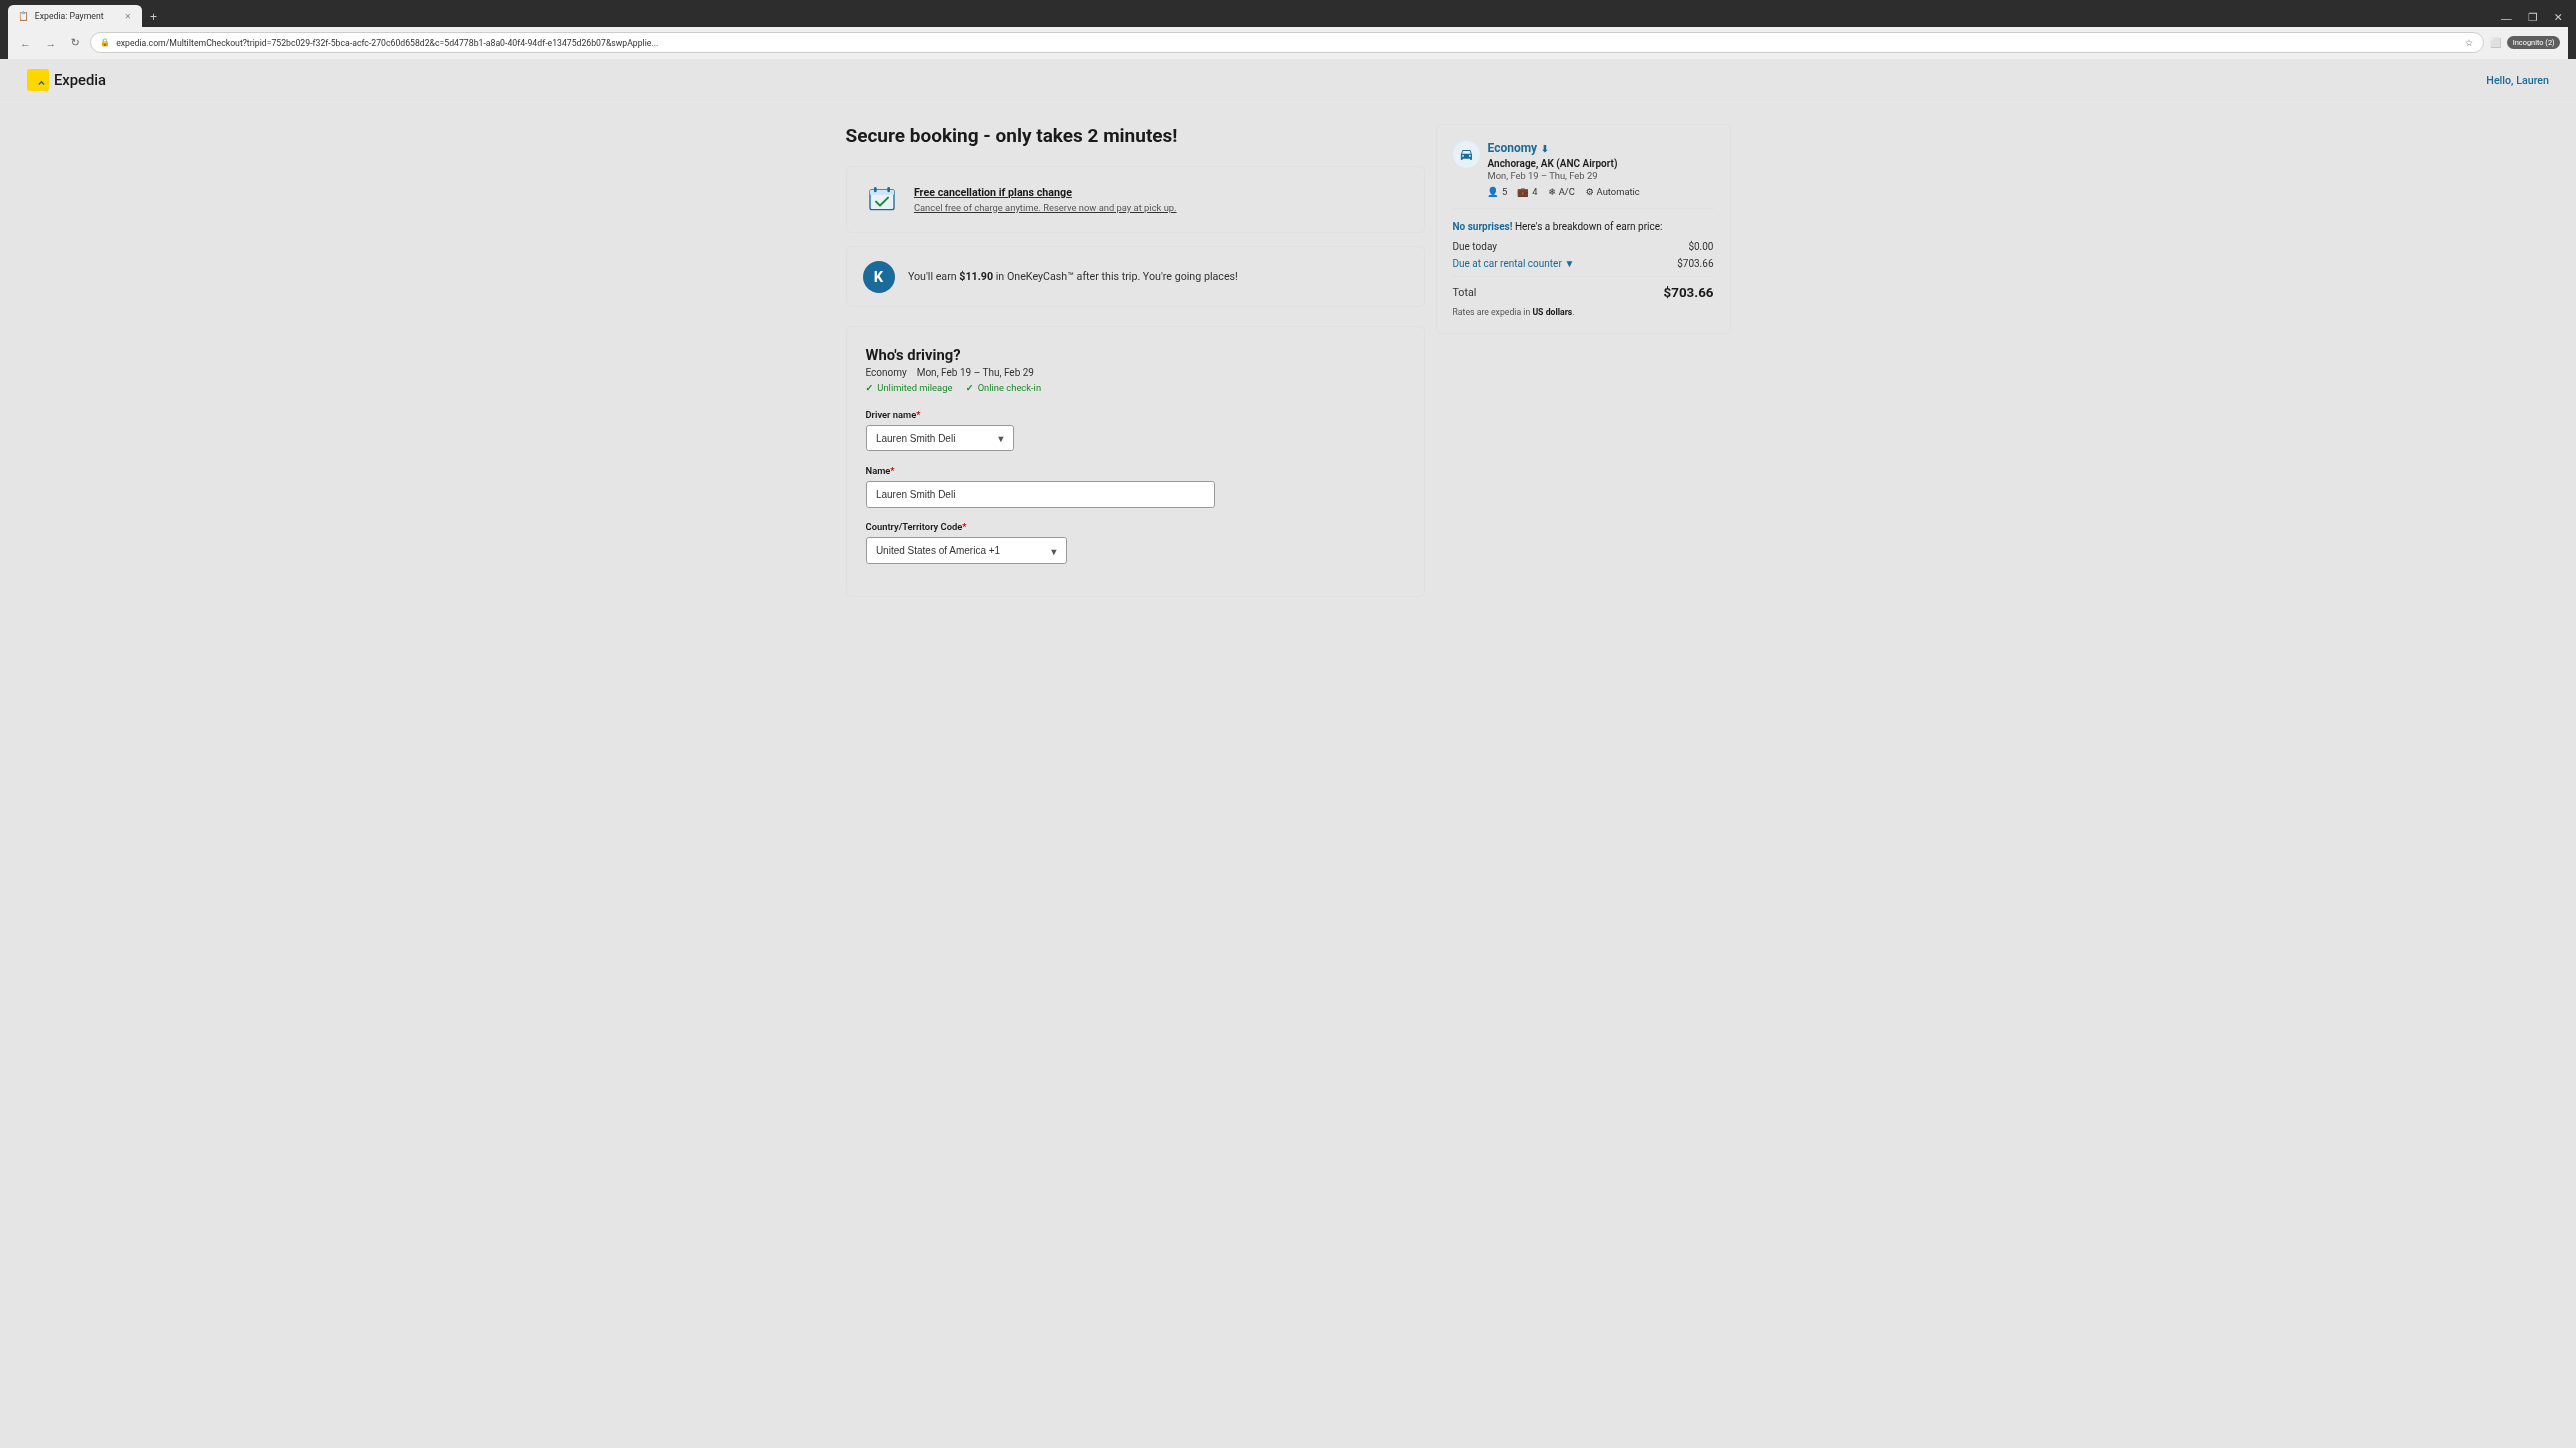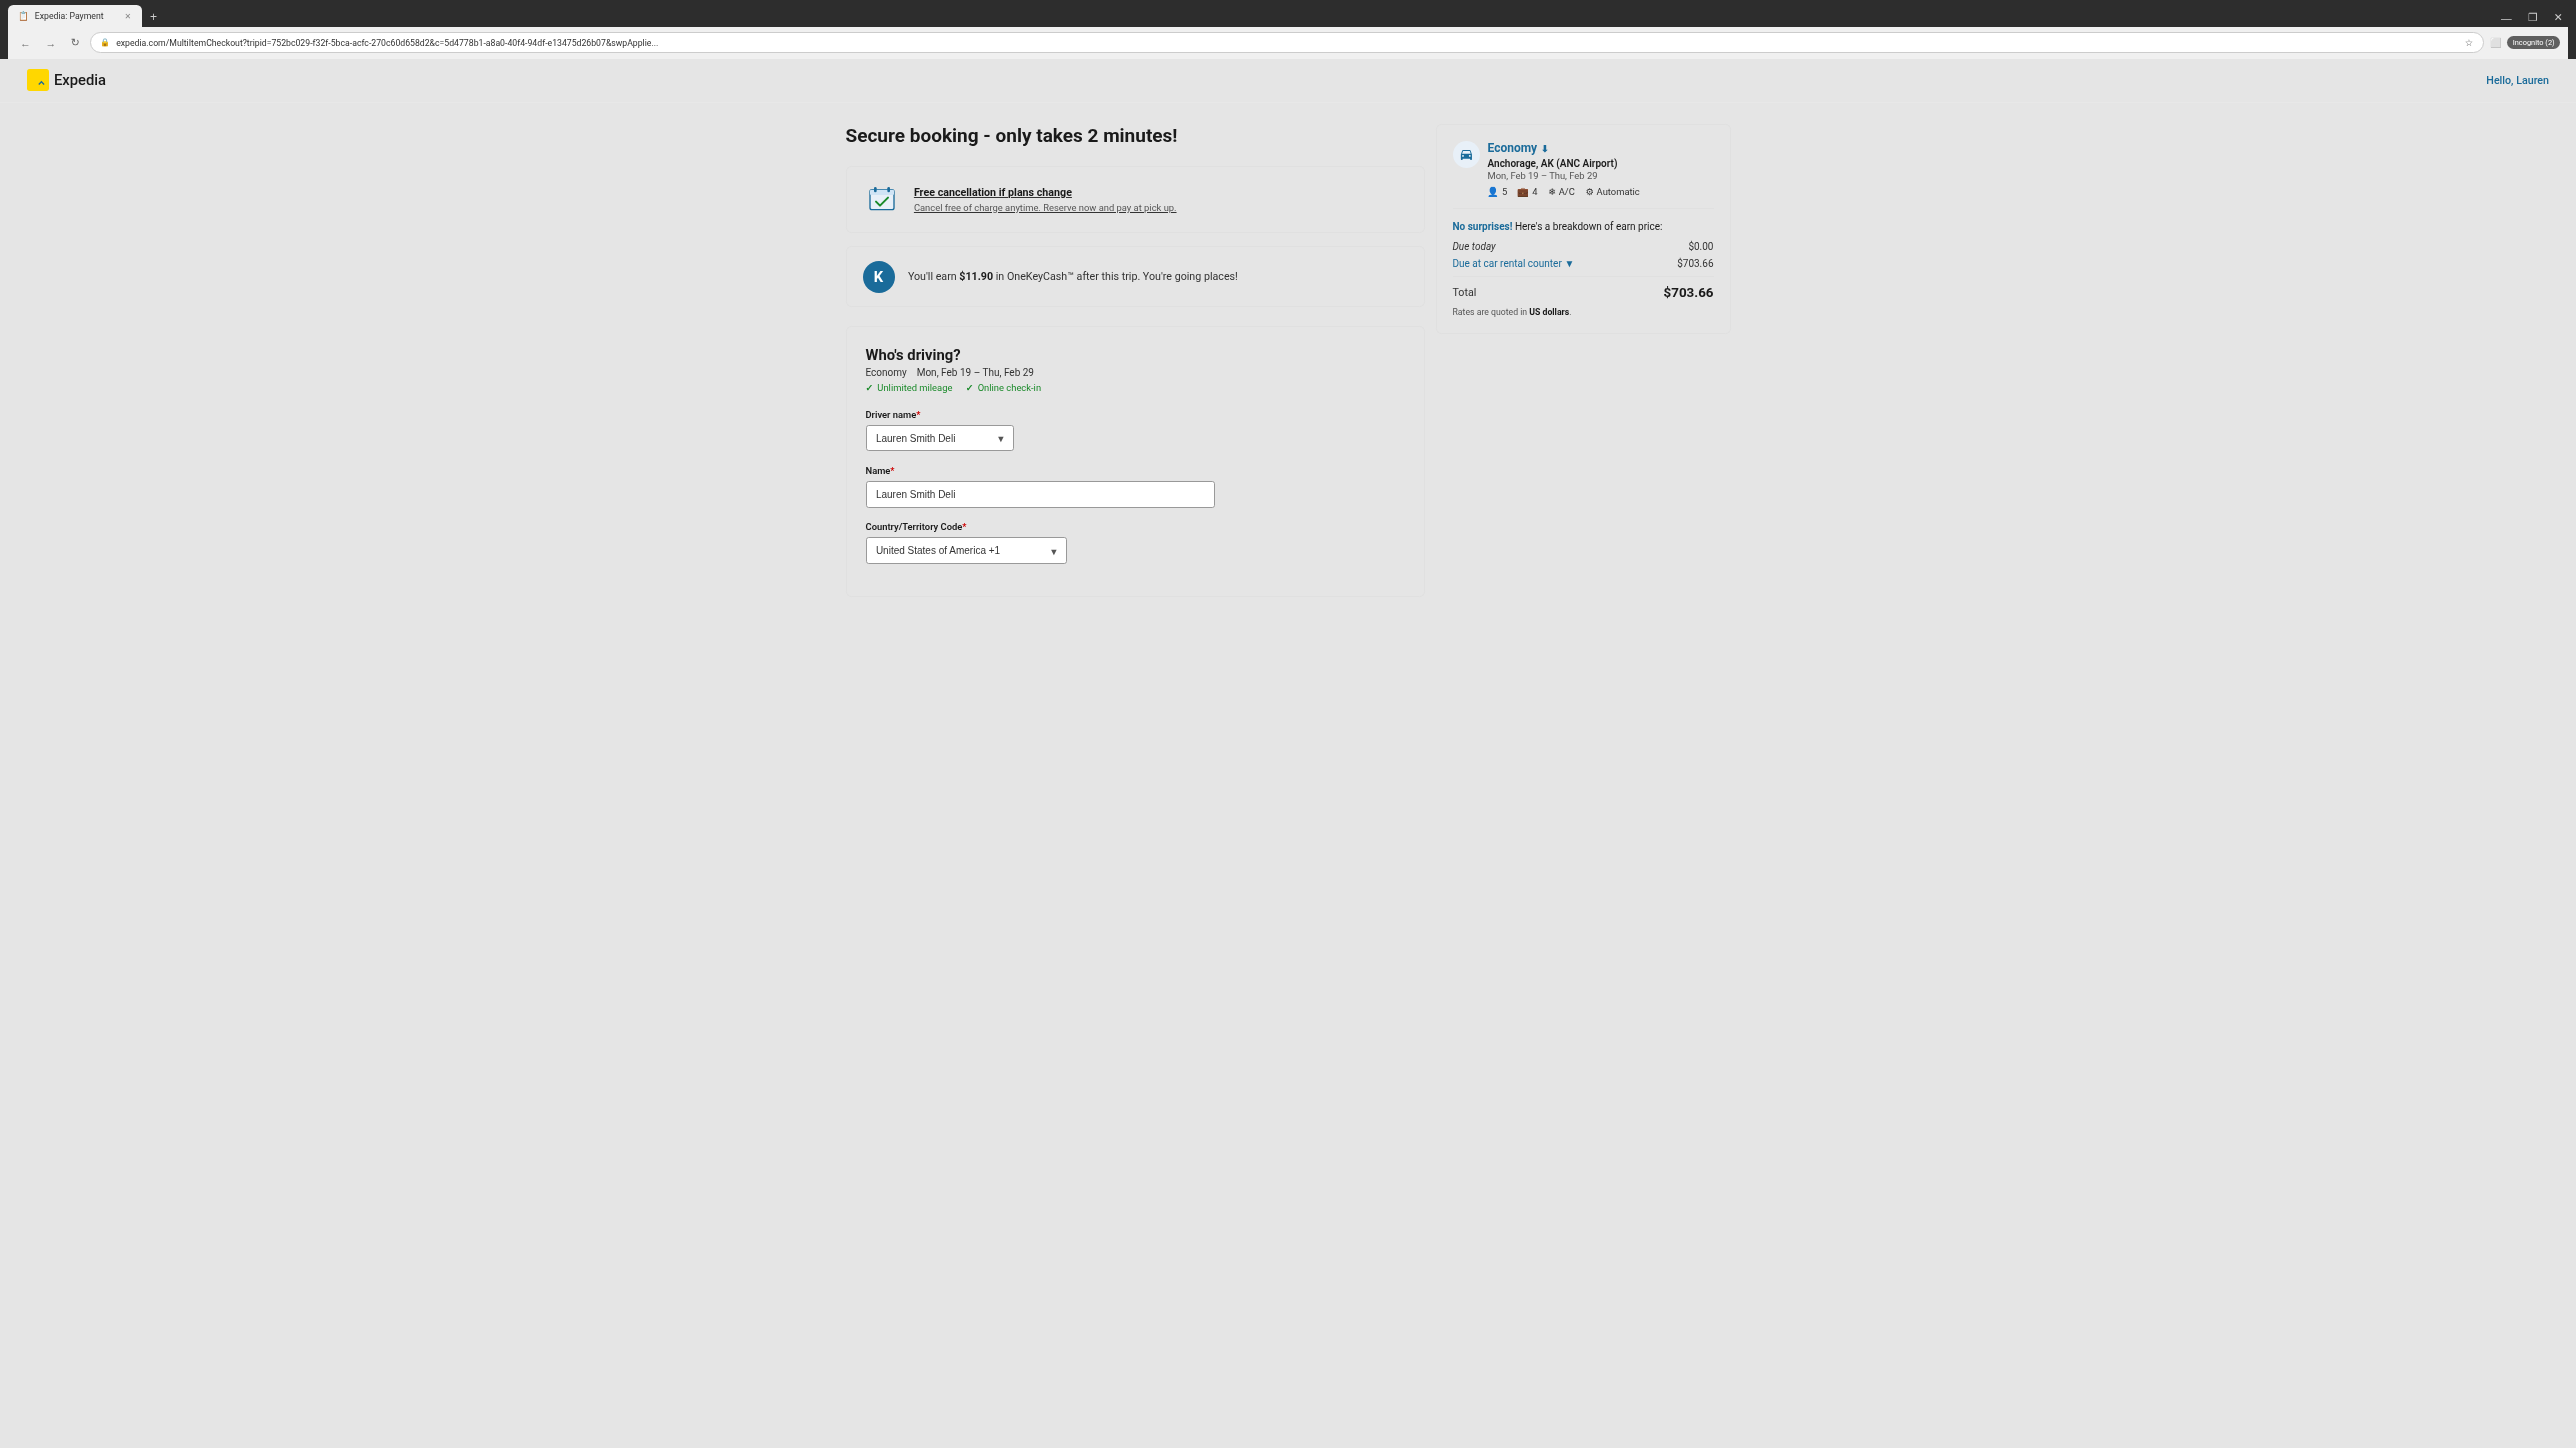--- a/index.html
+++ b/index.html
@@ -86,21 +86,21 @@
     .car-features { display: flex; align-items: center; gap: 10.7px; margin-top: 5.4px; font-size: 9.4px; color: #333; }
     .car-feature { display: flex; align-items: center; gap: 2.7px; }
 
     .divider { border: none; border-top: 0.7px solid #e0e0e0; margin: 10.7px 0; }
 
     .no-surprises { margin-bottom: 8px; }
     .no-surprises-title { font-size: 10px; color: #1a1a1a; margin-bottom: 1.3px; }
     .no-surprises-title strong { color: #1a6b9a; }
 
     .price-row { display: flex; justify-content: space-between; align-items: center; margin-bottom: 6.7px; font-size: 10px; }
-    .price-label { color: #333; font-style: italic; }
+    .price-label { color: #333; }
     .price-label-link { color: #1a6b9a; text-decoration: none; display: flex; align-items: center; gap: 2.7px; }
     .price-value { color: #333; font-size: 10px; }
     .price-total-row { display: flex; justify-content: space-between; align-items: center; margin-top: 5.4px; padding-top: 8px; border-top: 0.7px solid #e0e0e0; }
     .price-total-label { font-size: 10.7px; color: #333; }
     .price-total-value { font-size: 13.4px; font-weight: 700; color: #1a1a1a; }
     .price-note { font-size: 8.7px; color: #555; margin-top: 6.7px; }
     .price-note strong { color: #1a1a1a; }
 
     
     .window-controls { display: flex; align-items: center; gap: 5.4px; }
@@ -292,19 +292,19 @@
           </a>
           <span class="price-value">$703.66</span>
         </div>
 
         <div class="price-total-row">
           <span class="price-total-label">Total</span>
           <span class="price-total-value">$703.66</span>
         </div>
 
         <div class="price-note">
-          <span>Rates are quoted in </span><strong>US dollars</strong><span>.</span>
+          <span>Rates are expedia in </span><strong>US dollars</strong><span>.</span>
         </div>
       </div>
     </div>
   </div>
 </div>
 
 
 </body></html>

